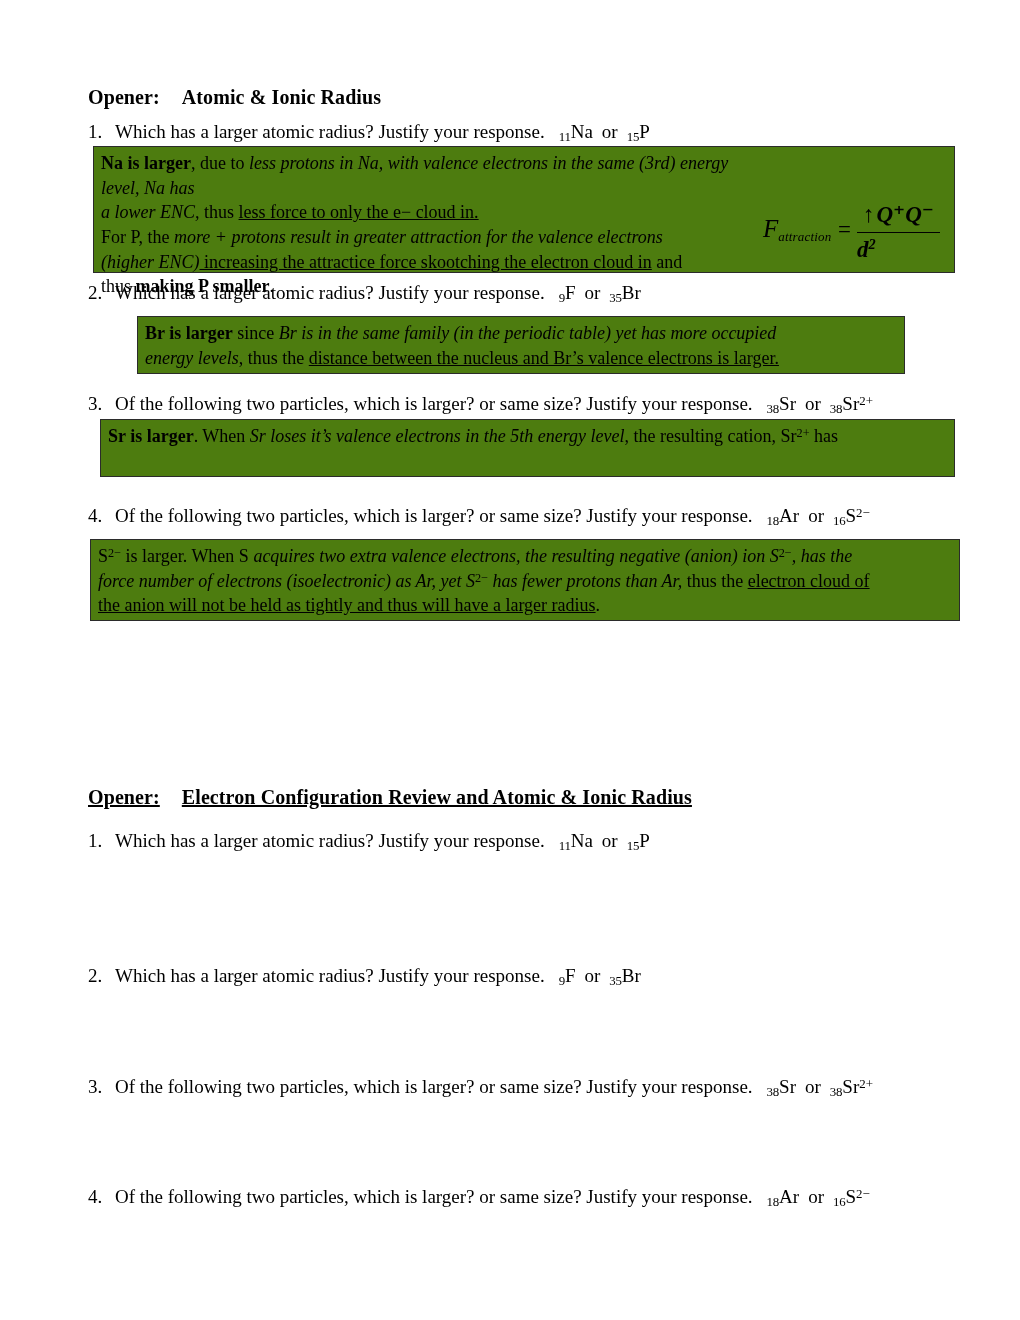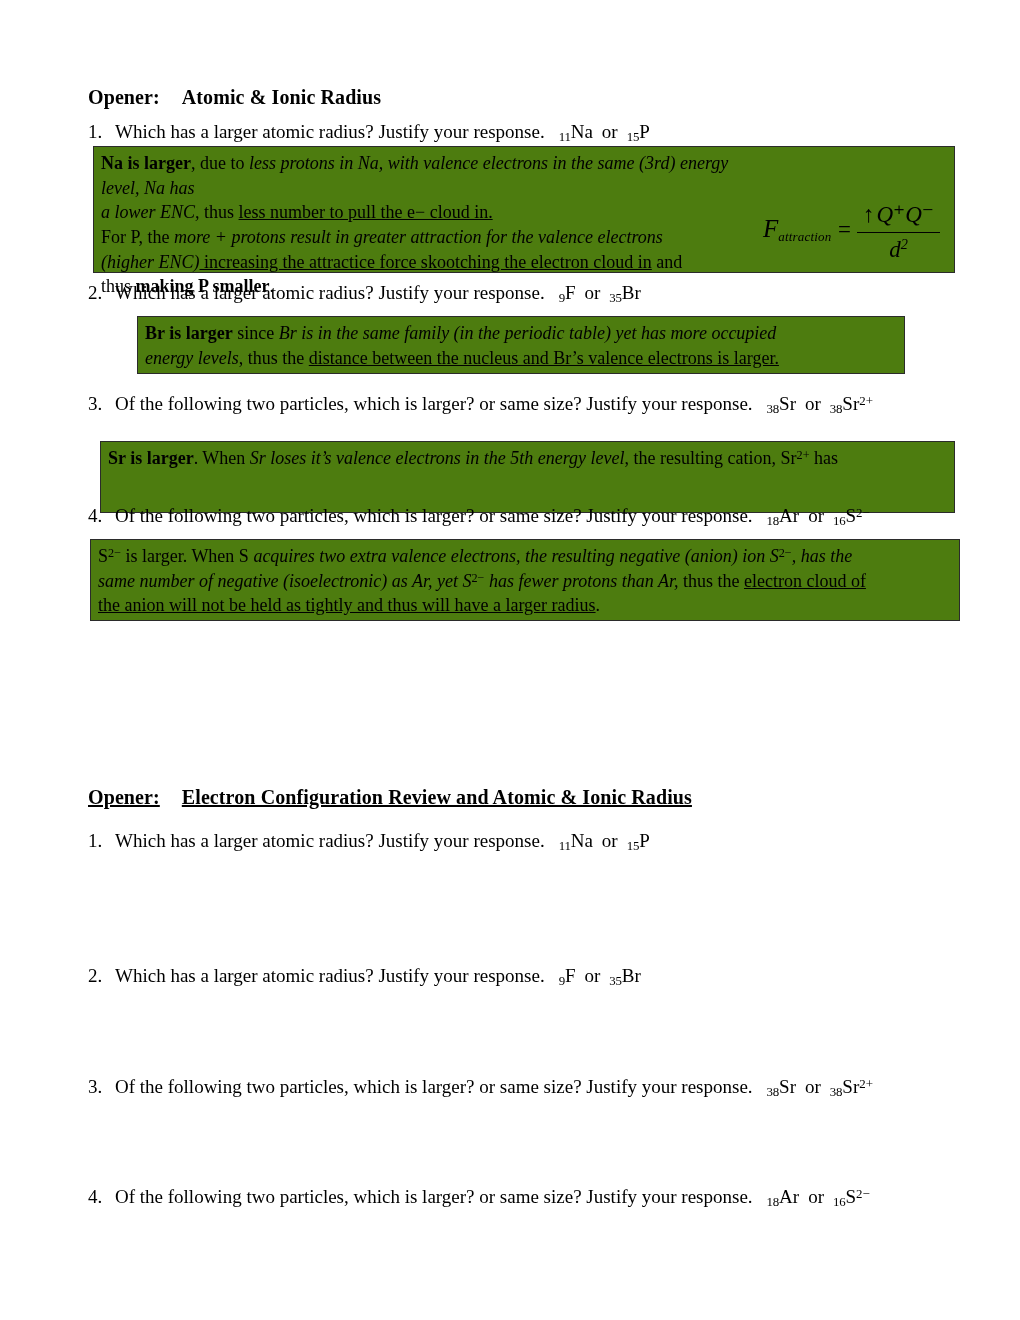--- a/index.html
+++ b/index.html
@@ -89,21 +89,21 @@
   .eqn .fvar { font-size: 25px; }
   .eqn .fsub {
     font-size: 13px;
     vertical-align: -0.25em;
     letter-spacing: 0.2px;
   }
   .eqn .eq { margin: 0 5px; }
   .frac {
     display: inline-block;
     vertical-align: middle;
-    text-align: center;
+    font-weight: bold;
   }
   .frac .num {
     display: block;
     padding: 0 6px 1px 6px;
     border-bottom: 1.6px solid #000;
   }
   .frac .den {
     display: block;
     padding-top: 1px;
   }
@@ -129,21 +129,21 @@
       <span class="label">Opener:</span><span>Atomic &amp; Ionic Radius</span>
     </div>
 
     <div class="question" style="left:88px; top:122px;">
       <span class="qnum">1.</span><span>Which has a larger atomic radius? Justify your response.</span><span class="species"><span class="sp"><sub class="pre">11</sub><span>Na</span></span><span class="sep">or</span><span class="sp"><sub class="pre">15</sub><span>P</span></span></span>
     </div>
 
     <div class="answer-box" style="left:93px; top:146px; width:862px; height:127px;">
       <div class="box1-text">
         <p><span class="b">Na is larger</span><span>, due to </span><span class="i">less protons in Na, with valence electrons in the same (3rd) energy level, Na has</span></p>
-        <p><span class="i">a lower ENC,</span><span> thus </span><span class="u">less number to pull the e− cloud in.</span></p>
+        <p><span class="i">a lower ENC,</span><span> thus </span><span class="u">less force to only the e− cloud in.</span></p>
         <p><span>For P, the </span><span class="i">more + protons result in greater attraction for the valence electrons</span></p>
         <p><span class="i">(higher ENC)</span><span class="u"> increasing the attractice force skootching the electron cloud in</span><span> and</span></p>
         <p><span>thus </span><span class="b">making P smaller</span><span>.</span></p>
       </div>
 
       <div class="eqn">
         <span class="fvar">F</span><span class="fsub">attraction</span><span class="eq">=</span><span class="frac"><span class="num"><span class="arrow">↑</span><span>Q⁺Q⁻</span></span><span class="den"><span>d</span><sup>2</sup></span></span>
       </div>
     </div>
 
@@ -153,31 +153,31 @@
 
     <div class="answer-box" style="left:93px; top:316px; width:768px; height:58px;margin-left:44px;">
       <p><span class="b">Br is larger</span><span> since </span><span class="i">Br is in the same family (in the periodic table) yet has more occupied</span></p>
       <p><span class="i">energy levels</span><span>, thus the </span><span class="u">distance between the nucleus and Br’s valence electrons is larger.</span></p>
     </div>
 
     <div class="question" style="left:88px; top:394px;">
       <span class="qnum">3.</span><span>Of the following two particles, which is larger? or same size? Justify your response.</span><span class="species"><span class="sp"><sub class="pre">38</sub><span>Sr</span></span><span class="sep">or</span><span class="sp"><sub class="pre">38</sub><span>Sr</span><sup class="chg">2+</sup></span></span>
     </div>
 
-    <div class="answer-box" style="left:100px; top:441px; width:855px; height:72px;font-family:Liberation Serif, serif;">
+    <div class="answer-box" style="left:100px; top:419px; width:855px; height:58px;font-family:Liberation Serif, serif;">
       <p><span class="b">Sr is larger</span><span>. When </span><span class="i">Sr loses it’s valence electrons in the 5th energy level</span><span>, the resulting cation, Sr</span><sup class="chg">2+</sup><span> has</span></p>
     </div>
 
     <div class="question" style="left:88px; top:506px;">
       <span class="qnum">4.</span><span>Of the following two particles, which is larger? or same size? Justify your response.</span><span class="species"><span class="sp"><sub class="pre">18</sub><span>Ar</span></span><span class="sep">or</span><span class="sp"><sub class="pre">16</sub><span>S</span><sup class="chg">2−</sup></span></span>
     </div>
 
     <div class="answer-box" style="left:90px; top:539px; width:870px; height:82px;">
       <p><span>S</span><sup class="chg">2−</sup><span> is larger. When S </span><span class="i">acquires two extra valence electrons, the resulting negative (anion) ion S</span><sup class="chg">2−</sup><span class="i">, has the</span></p>
-      <p><span class="i">same number of negative (isoelectronic) as Ar, yet S</span><sup class="chg">2−</sup><span class="i"> has fewer protons than Ar,</span><span> thus the </span><span class="u">electron cloud of</span></p>
+      <p><span class="i">force number of electrons (isoelectronic) as Ar, yet S</span><sup class="chg">2−</sup><span class="i"> has fewer protons than Ar,</span><span> thus the </span><span class="u">electron cloud of</span></p>
       <p><span class="u">the anion will not be held as tightly and thus will have a larger radius</span><span>.</span></p>
     </div>
   </div>
 
   <div class="sec2">
 
     <div class="opener-heading" style="left:88px; top:786px;text-decoration:underline;">
       <span class="label">Opener:</span><span>Electron Configuration Review and Atomic &amp; Ionic Radius</span>
     </div>
 

